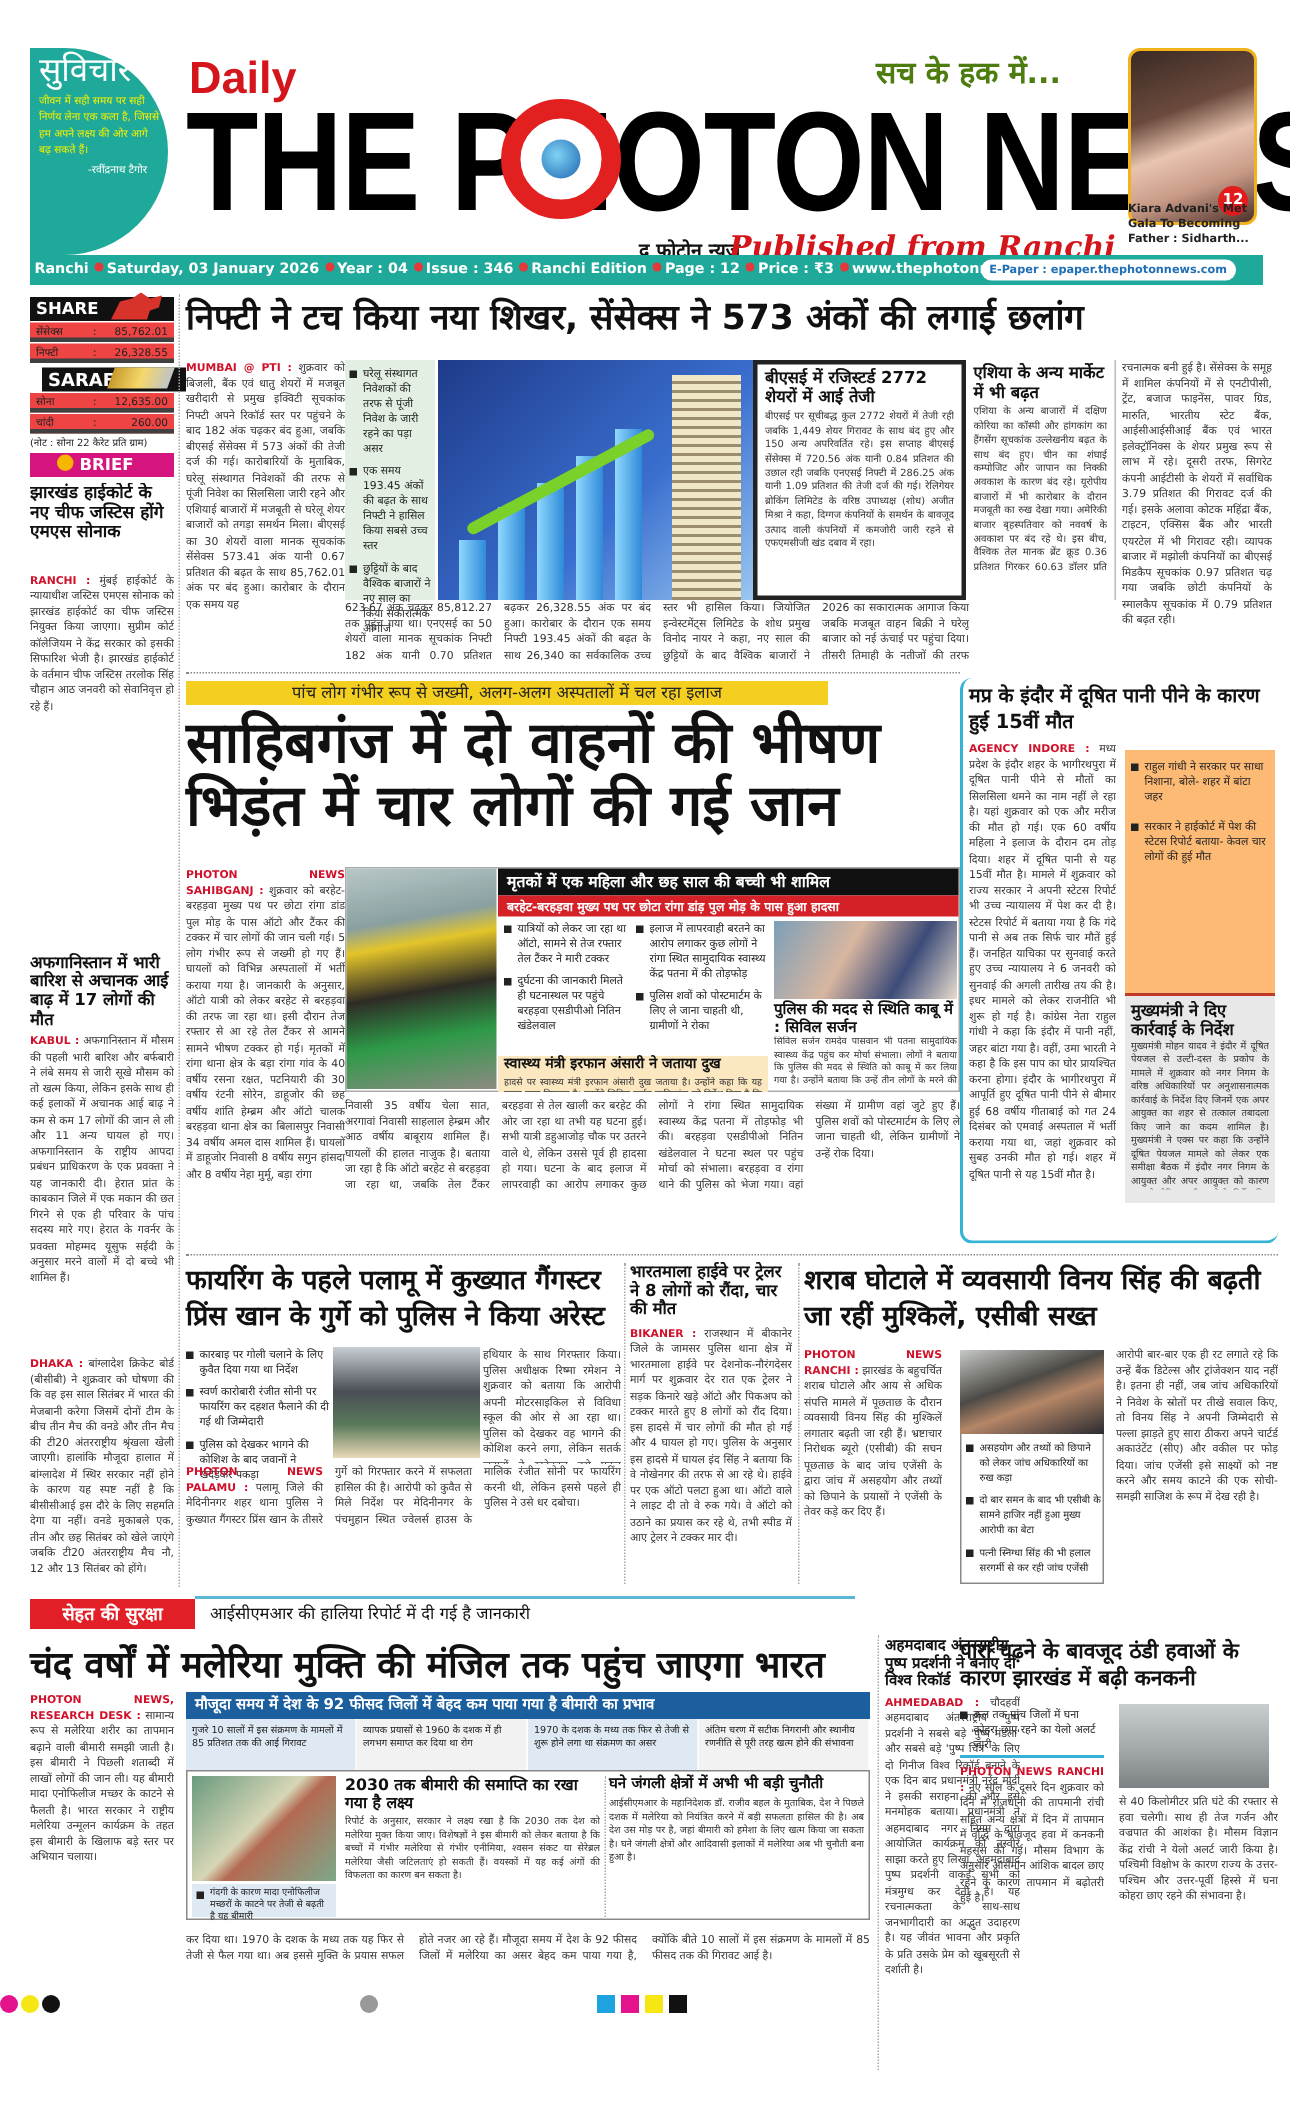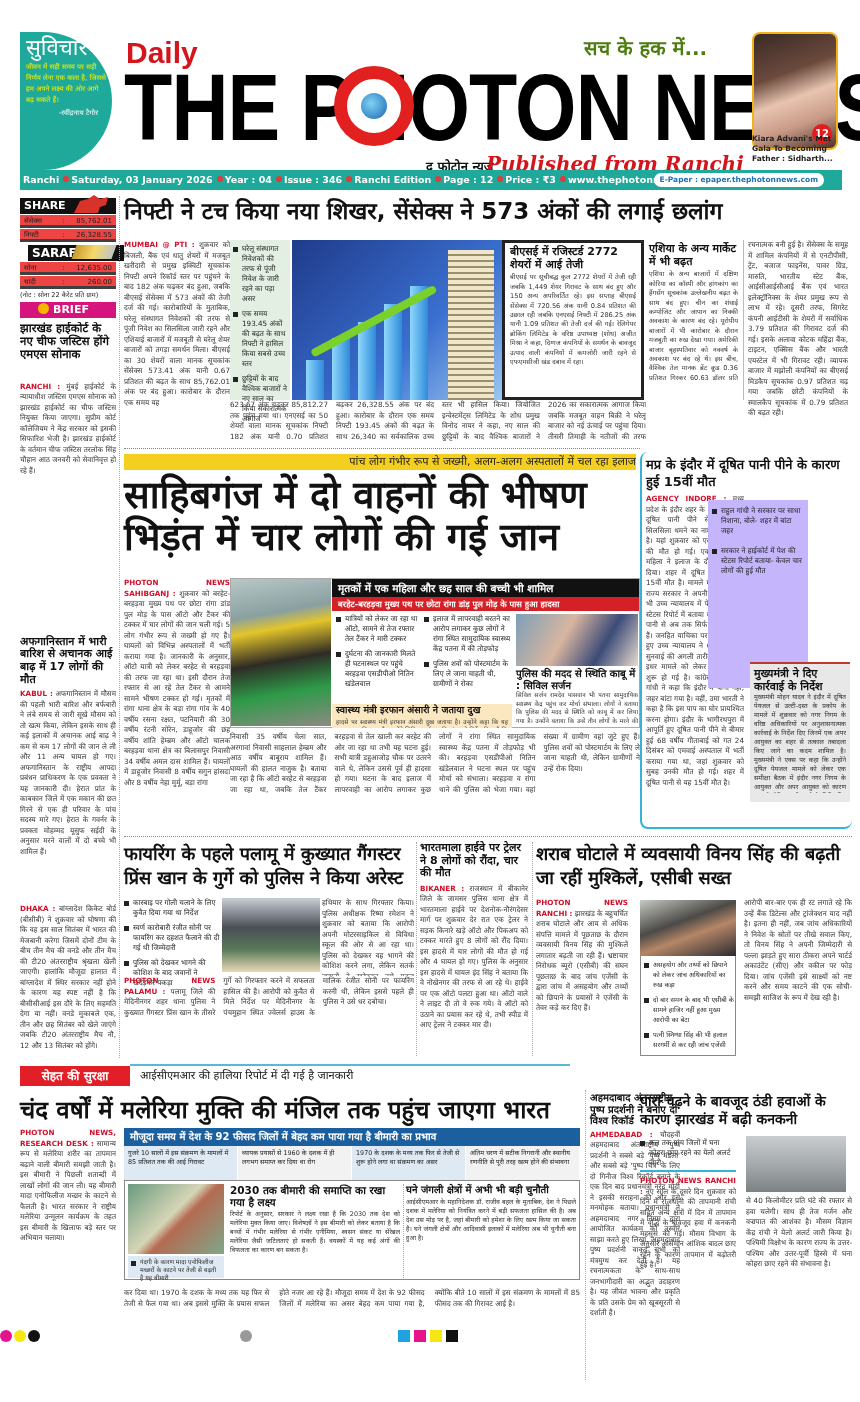--- a/index.html
+++ b/index.html
@@ -51,38 +51,38 @@
 #chartimg{left:292px;top:240px;width:210px;height:160px;background:linear-gradient(135deg,#1f3b8a,#3a6fd0 60%,#9cc7f0)}
 #chartimg .bar{position:absolute;bottom:0;width:18px;background:linear-gradient(90deg,#8fd8ff,#2f8ad8)}
 #chartimg .arrow{position:absolute;left:20px;top:40px;width:140px;height:8px;background:#7ad12a;transform:rotate(-28deg);transform-origin:left;border-radius:4px}
 #chartimg .bldg{position:absolute;right:8px;top:10px;width:46px;height:150px;background:repeating-linear-gradient(180deg,#f0e6c8 0 4px,#9a8e6e 4px 6px)}
 #bse-box{left:502px;top:240px;width:142px;height:160px;border:3px solid #222;padding:3px 5px}
 #asia-box{left:644px;top:240px;width:100px;height:160px;border-right:1px solid #bbb;padding:3px 5px}
 #right1{left:748px;top:240px;width:100px;height:200px}
 #bottomtxt1{left:230px;top:400px;width:416px;height:44px}
 
 
-#kicker{left:124px;top:454px;width:512px;height:16px;background:#f5cf1f;font-size:11px;color:#222;text-align:right;line-height:16px}
+#kicker{left:124px;top:454px;width:428px;height:16px;background:#f5cf1f;font-size:11px;color:#222;text-align:center;line-height:16px}
 #h2{left:124px;top:474px;width:512px;font-size:38px;line-height:42px;font-weight:bold;color:#111}
 #sahibtxt{left:124px;top:578px;width:106px;height:230px}
 #accident{left:230px;top:578px;width:410px;height:150px;border:1px solid #aaa}
 #accimg{left:231px;top:579px;width:100px;height:147px;background:linear-gradient(170deg,#b8c7c8 0%,#8aa0a0 25%,#e3c52a 35%,#2e2b25 55%,#2d9a48 75%,#8d8a82 100%)}
 #accbar1{left:332px;top:579px;width:307px;height:18px;background:#111;color:#fff;font-size:10.5px;font-weight:bold;line-height:18px;padding-left:6px}
 #accbar2{left:332px;top:597px;width:307px;height:14px;background:#d42027;color:#fff;font-size:8.3px;font-weight:bold;line-height:14px;padding-left:6px}
 #accb1{left:336px;top:614px;width:84px}
 #accb2{left:424px;top:614px;width:88px}
 #policeimg{left:516px;top:614px;width:122px;height:52px;background:linear-gradient(120deg,#7c9fb8,#d8b6a0 40%,#3c4b78 70%,#e8dccd)}
 #health{left:332px;top:704px;width:180px;height:22px;background:#fbe7c0}
 #accbody{left:230px;top:732px;width:410px;height:80px}
 
 
 #indore{left:640px;top:452px;width:212px;height:377px;border:2px solid #33b3d5;border-radius:8px;border-top:none;border-right:none}
 #indore-h{left:646px;top:456px;width:200px;font-size:13px;font-weight:bold;line-height:17px;color:#111}
 #indore-txt{left:646px;top:494px;width:98px;height:320px}
-#indore-side{left:708px;top:500px;width:100px;height:188px;background:#c4b5fd}
+#indore-side{left:750px;top:500px;width:100px;height:188px;background:#fdba74}
 #cm-box{left:750px;top:662px;width:100px;height:140px;background:#e8e8e8;border-top:2px solid #c0392b}
 
 
 #h3{left:124px;top:842px;width:290px;font-size:18px;line-height:24px;font-weight:bold;color:#111}
 #palbul{left:124px;top:898px;width:96px}
 #palimg{left:222px;top:898px;width:98px;height:74px;background:linear-gradient(180deg,#c8cfd4 0%,#4a4e56 40%,#5a7a5a 70%,#ead8b8 100%)}
 #paltxt{left:124px;top:976px;width:290px;height:76px}
 #palrt{left:322px;top:898px;width:92px;height:78px}
 #bikaner{left:420px;top:842px;width:108px;height:212px}
 #h4{left:536px;top:842px;width:316px;font-size:18px;line-height:24px;font-weight:bold;color:#111}

